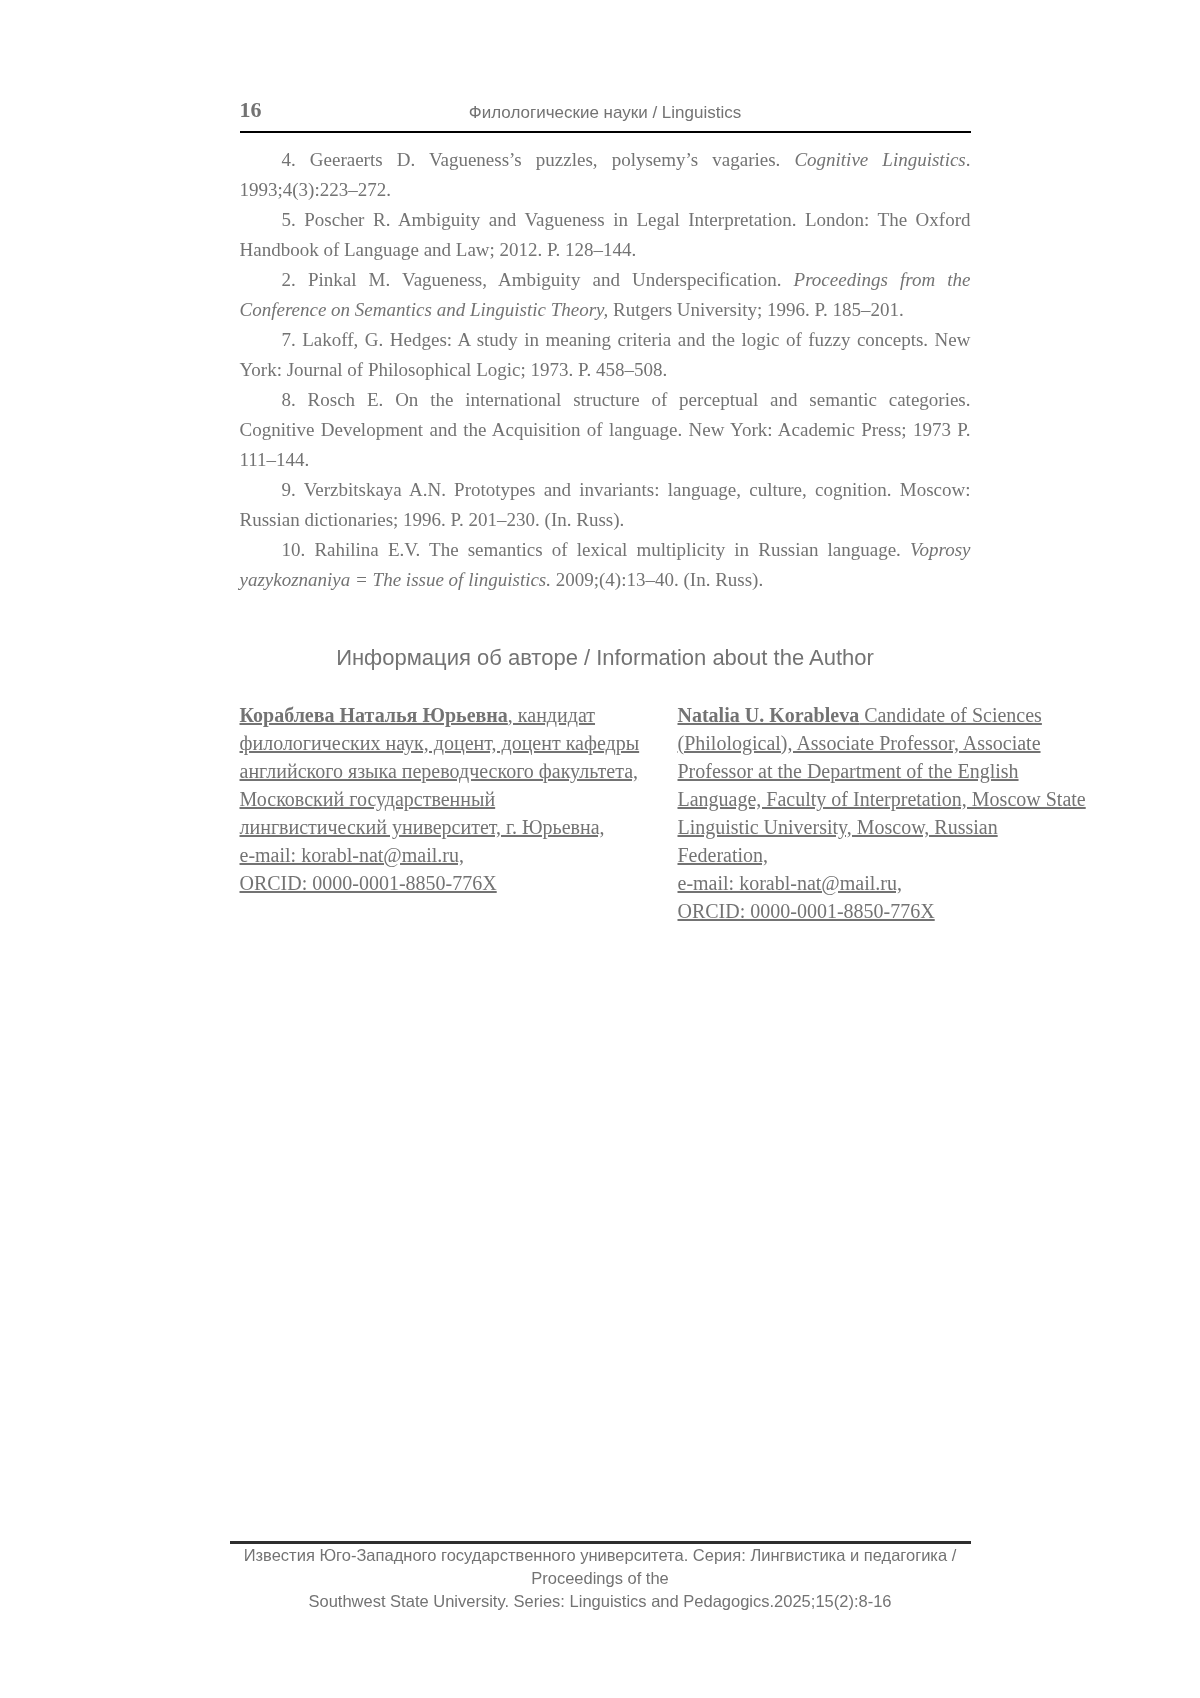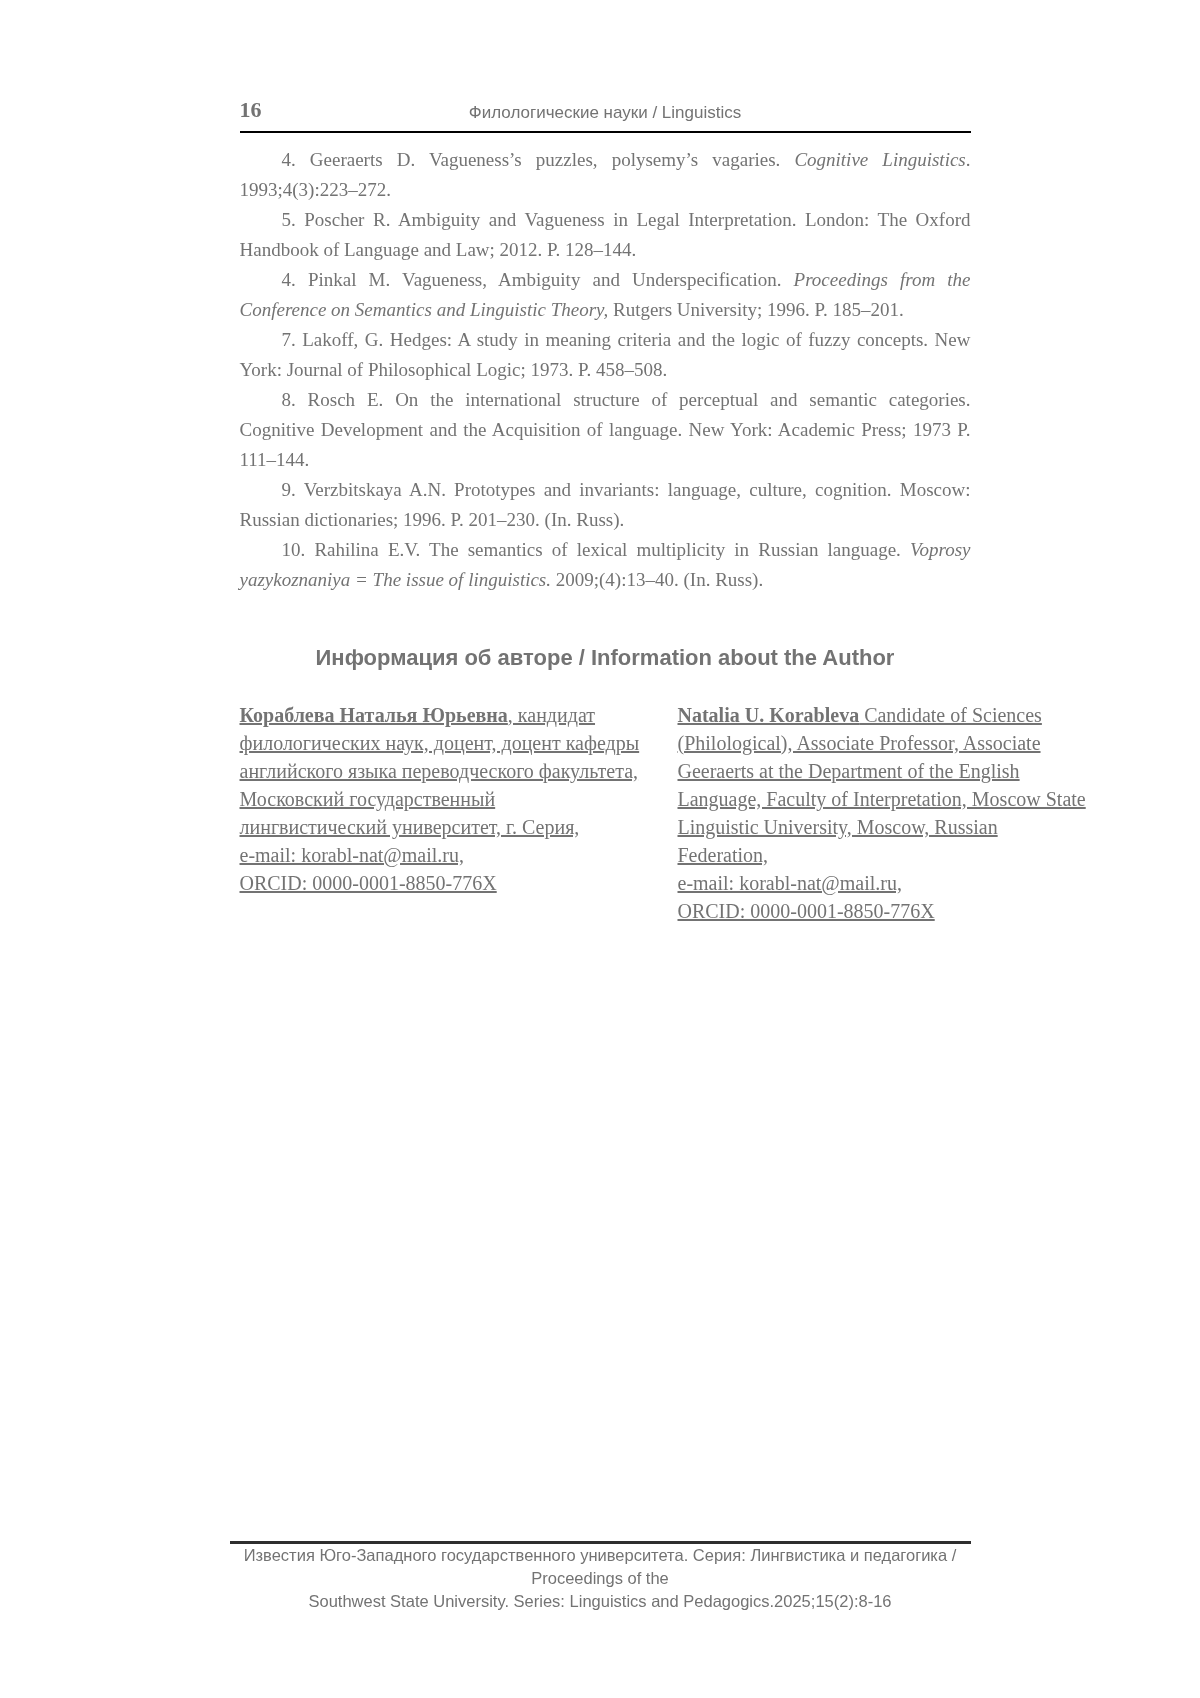--- a/index.html
+++ b/index.html
@@ -45,21 +45,21 @@
     line-height:30px;
   }
   .it{font-style:italic;}
   .b{font-weight:bold;}
 
   
   .authors-heading{
     margin:50px 0 30px 0;
     text-align:center;
     font-family:"Liberation Sans",sans-serif;
-    font-weight:bold;
+    font-weight:normal;
     font-size:22px;
     line-height:26px;
   }
   .authors{display:flex;}
   .author-col{
     font-size:20px;
     line-height:28px;
   }
   .author-col.left{width:438px;flex:none;}
   .author-col.right{flex:1;}
@@ -83,43 +83,43 @@
   <div class="inner">
 
     <div class="page-header">
       <span class="page-num">16</span>
       <span class="running-title">Филологические науки / Linguistics</span>
     </div>
 
     <div class="refs">
         <p class="ref"><span>4. Geeraerts D. Vagueness’s puzzles, polysemy’s vagaries. </span><span class="it">Cognitive Linguistics</span><span>. 1993;4(3):223–272.</span></p>
         <p class="ref"><span>5. Poscher R. Ambiguity and Vagueness in Legal Interpretation. London: The Oxford Handbook of Language and Law; 2012. P. 128–144.</span></p>
-        <p class="ref"><span>4. Pinkal M. Vagueness, Ambiguity and Underspecification. </span><span class="it">Proceedings from the Conference on Semantics and Linguistic Theory,</span><span> Rutgers University; 1996. P. 185–201.</span></p>
+        <p class="ref"><span>2. Pinkal M. Vagueness, Ambiguity and Underspecification. </span><span class="it">Proceedings from the Conference on Semantics and Linguistic Theory,</span><span> Rutgers University; 1996. P. 185–201.</span></p>
         <p class="ref"><span>7. Lakoff, G. Hedges: A study in meaning criteria and the logic of fuzzy concepts. New York: Journal of Philosophical Logic; 1973. P. 458–508.</span></p>
         <p class="ref"><span>8. Rosch E. On the international structure of perceptual and semantic categories. Cognitive Development and the Acquisition of language. New York: Academic Press; 1973 P. 111–144.</span></p>
         <p class="ref"><span>9. Verzbitskaya A.N. Prototypes and invariants: language, culture, cognition. Moscow: Russian dictionaries; 1996. P. 201–230. (In. Russ).</span></p>
         <p class="ref"><span>10. Rahilina E.V. The semantics of lexical multiplicity in Russian language. </span><span class="it">Voprosy yazykoznaniya = The issue of linguistics.</span><span> 2009;(4):13–40. (In. Russ).</span></p>
       </div>
 
     <h2 class="authors-heading">Информация об авторе / Information about the Author</h2>
 
     <div class="authors">
       <div class="author-col left">
           <div class="author-line"><span class="b">Кораблева Наталья Юрьевна</span><span>, кандидат</span></div>
           <div class="author-line"><span>филологических наук, доцент, доцент кафедры</span></div>
           <div class="author-line"><span>английского языка переводческого факультета,</span></div>
           <div class="author-line"><span>Московский государственный</span></div>
-          <div class="author-line"><span>лингвистический университет, г. Серия,</span></div>
+          <div class="author-line"><span>лингвистический университет, г. Юрьевна,</span></div>
           <div class="author-line"><span>e-mail: korabl-nat@mail.ru,</span></div>
           <div class="author-line"><span>ORCID: 0000-0001-8850-776X</span></div>
         </div>
       <div class="author-col right">
           <div class="author-line"><span class="b">Natalia U. Korableva</span><span> Candidate of Sciences</span></div>
           <div class="author-line"><span>(Philological), Associate Professor, Associate</span></div>
-          <div class="author-line"><span>Geeraerts at the Department of the English</span></div>
+          <div class="author-line"><span>Professor at the Department of the English</span></div>
           <div class="author-line"><span>Language, Faculty of Interpretation, Moscow State</span></div>
           <div class="author-line"><span>Linguistic University, Moscow, Russian</span></div>
           <div class="author-line"><span>Federation,</span></div>
           <div class="author-line"><span>e-mail: korabl-nat@mail.ru,</span></div>
           <div class="author-line"><span>ORCID: 0000-0001-8850-776X</span></div>
         </div>
     </div>
 
   </div>
 

